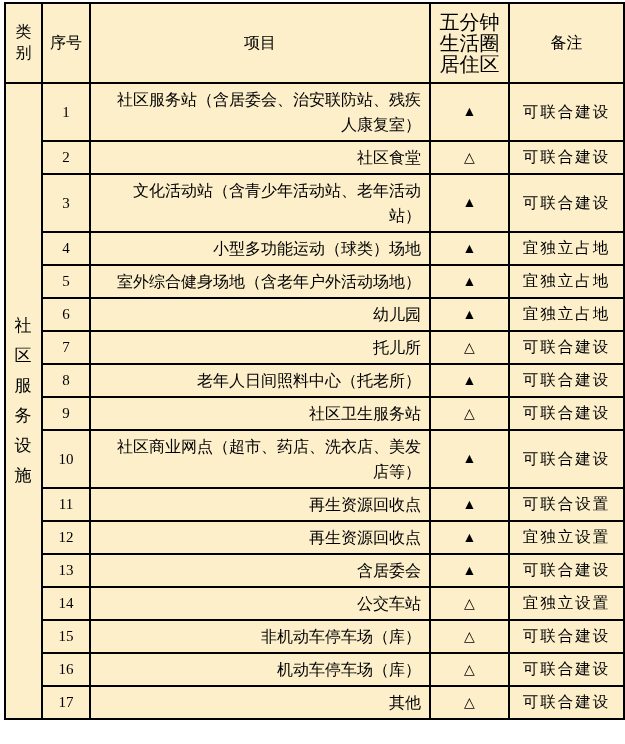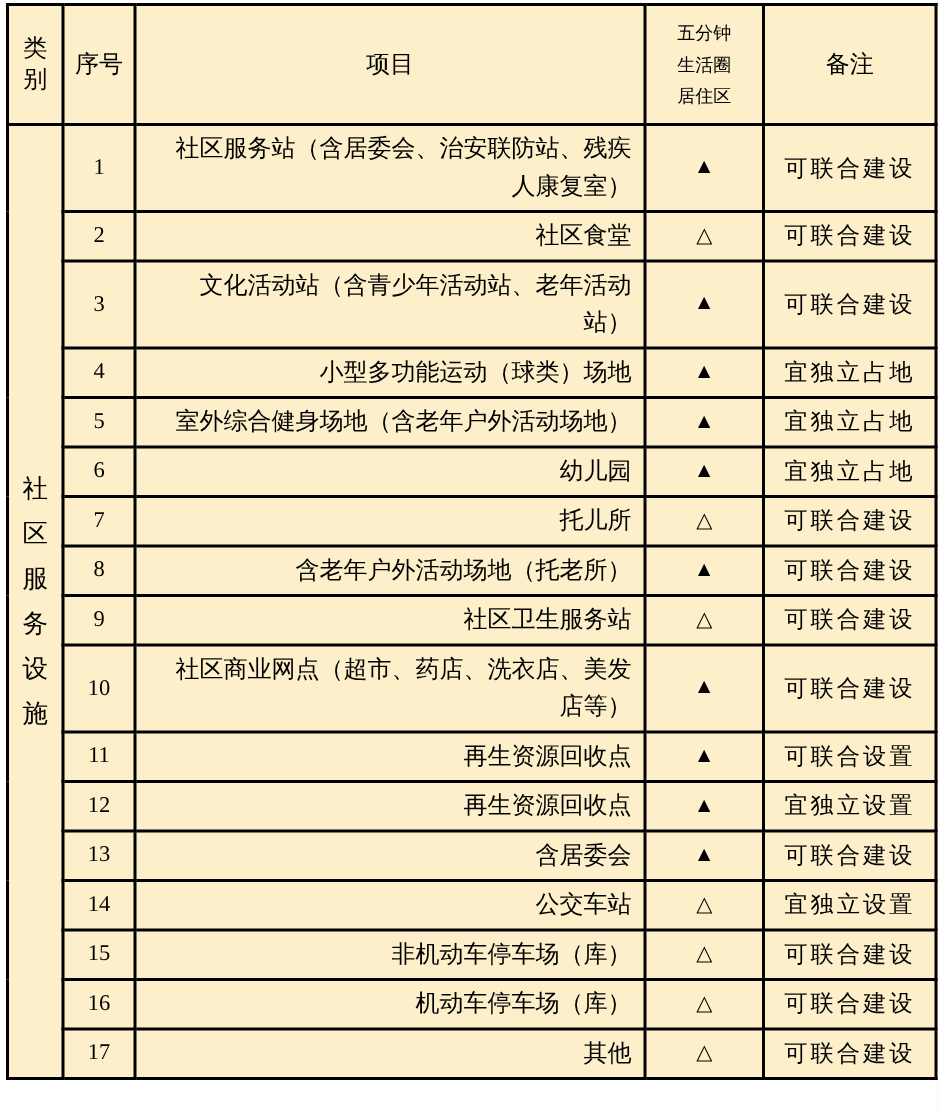--- a/index.html
+++ b/index.html
@@ -25,31 +25,31 @@
     font-weight: normal;
     font-size: 16px;
     padding: 2px;
     overflow: hidden;
   }
   thead tr { height: 80px; }
   tbody tr { height: 33px; }
   th.circle-head {
     white-space: pre-line;
     line-height: 21px;
-    font-size: 12px;
+    font-size: 20px;
     padding: 2px 0;
   }
   td.cat { padding: 0; }
   .cat-inner {
     width: 18px;
     margin: 0 auto;
     word-break: break-all;
     line-height: 30px;
     font-size: 17px;
-    text-align: center;
+    text-align: left;
   }
   td.num { font-size: 15px; }
   td.proj {
     text-align: right;
     padding: 3px 8px 3px 11px;
     line-height: 25px;
   }
   td.sym { font-size: 14px; padding: 0; }
   td.rem { font-size: 15.5px; letter-spacing: 2px; padding: 2px 0; margin-left: 13px; }
 </style>
@@ -116,21 +116,21 @@
     <td class="rem">宜独立占地</td>
   </tr>
       <tr>
     <td class="num">7</td>
     <td class="proj">托儿所</td>
     <td class="sym">△</td>
     <td class="rem">可联合建设</td>
   </tr>
       <tr>
     <td class="num">8</td>
-    <td class="proj">含老年户外活动场地（托老所）</td>
+    <td class="proj">老年人日间照料中心（托老所）</td>
     <td class="sym">▲</td>
     <td class="rem">可联合建设</td>
   </tr>
       <tr>
     <td class="num">9</td>
     <td class="proj">社区卫生服务站</td>
     <td class="sym">△</td>
     <td class="rem">可联合建设</td>
   </tr>
       <tr>

